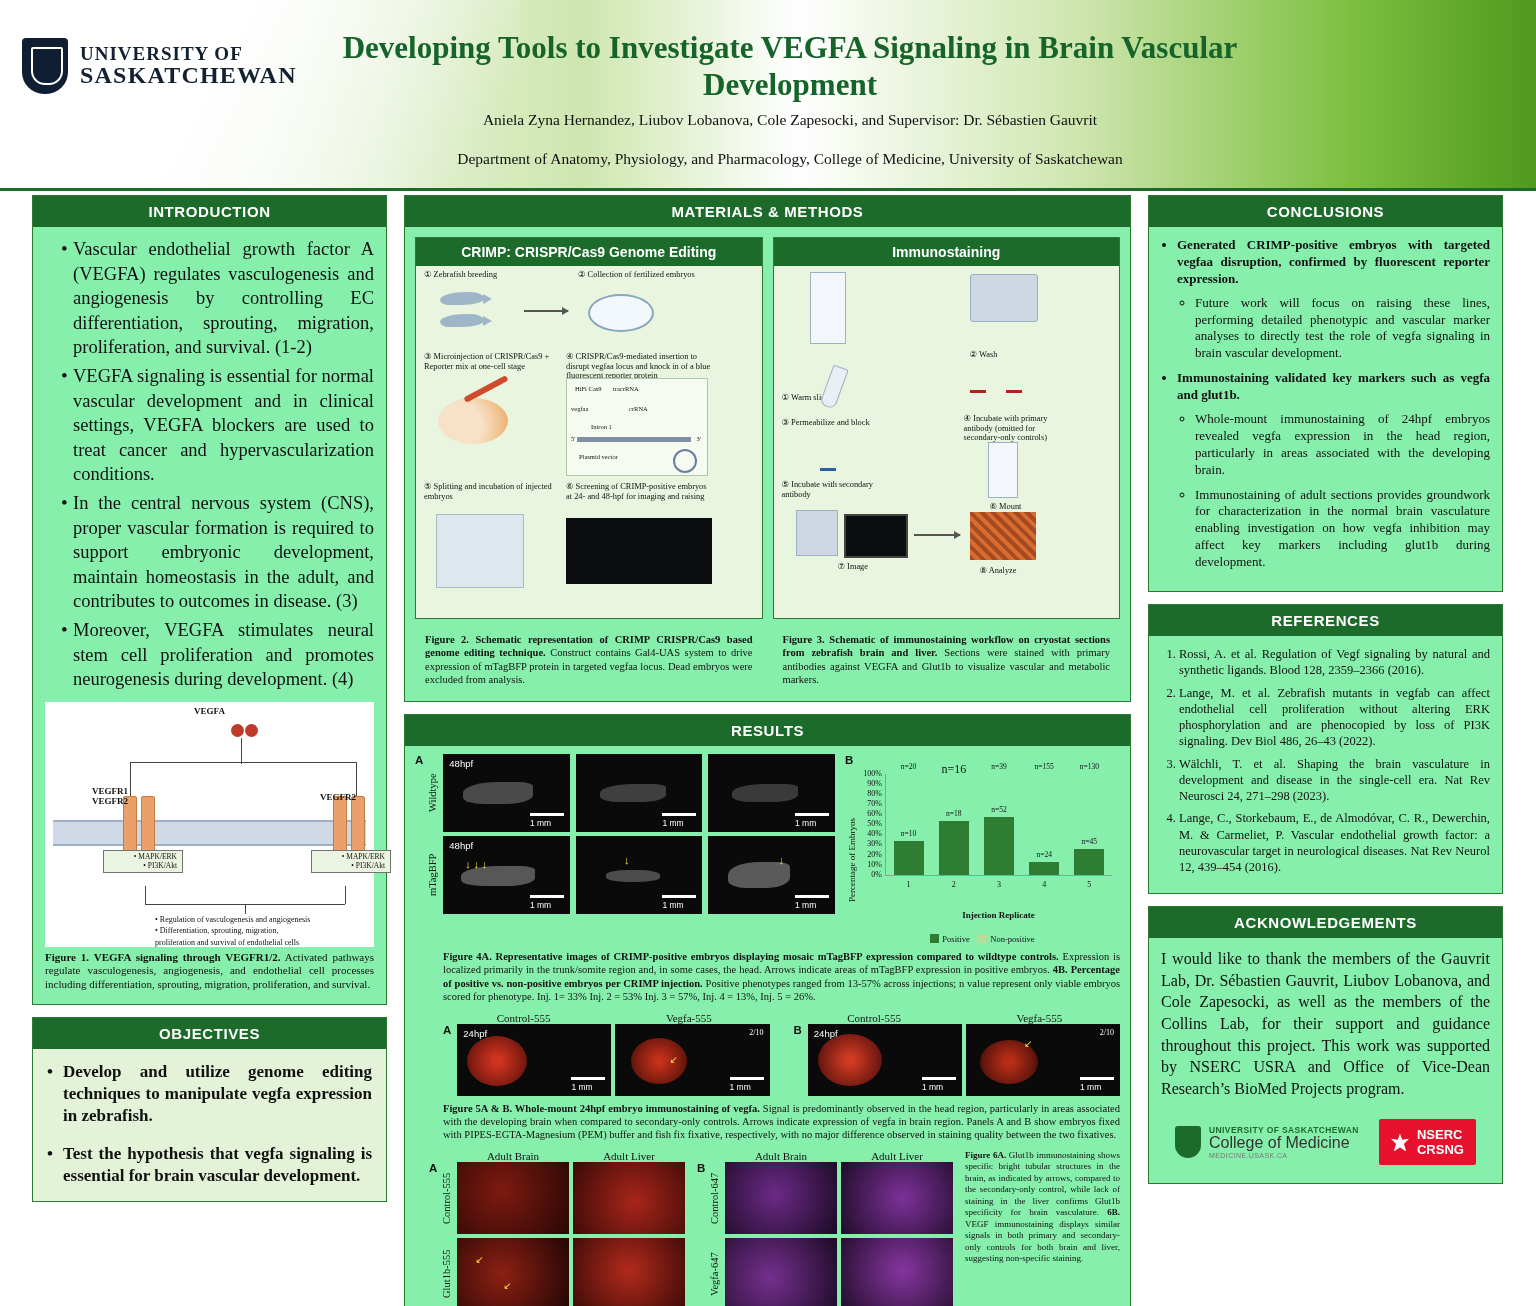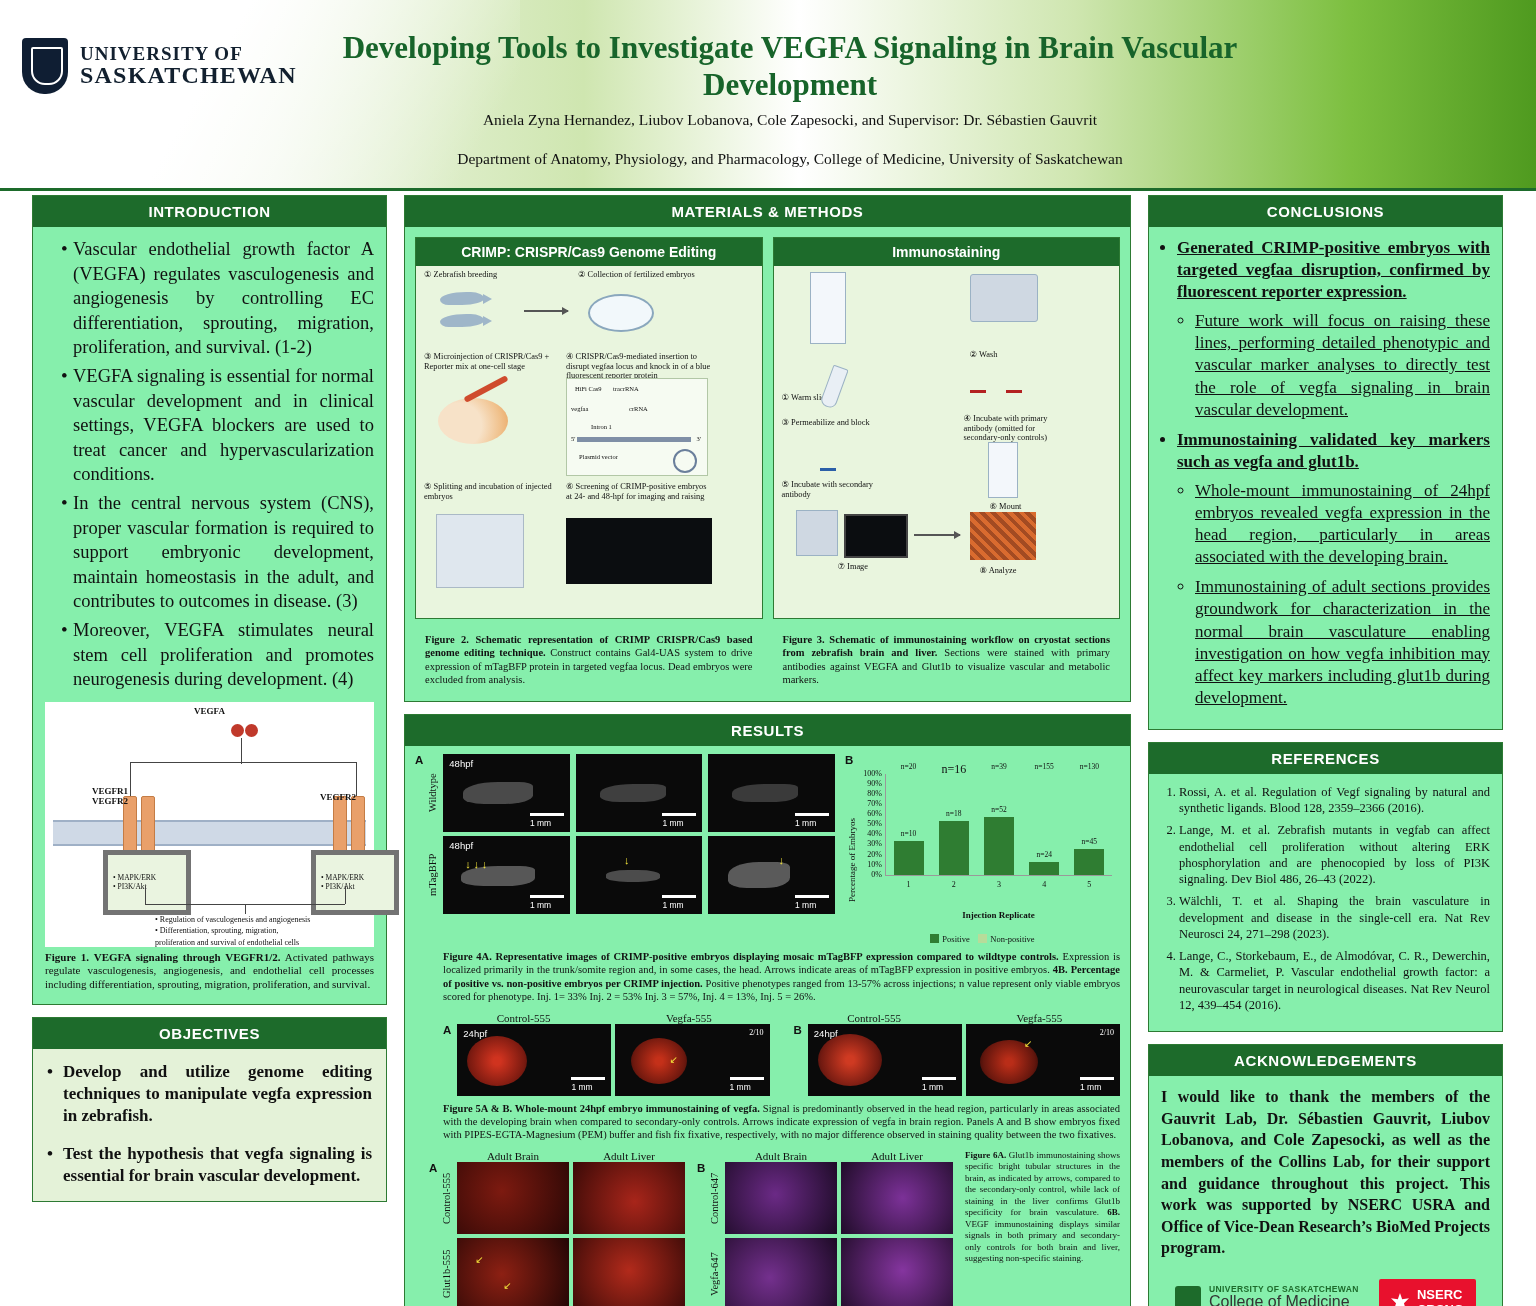--- a/index.html
+++ b/index.html
@@ -121,45 +121,45 @@
   .chart .plot{position:absolute;left:40px;top:8px;right:8px;bottom:42px;border-left:1px solid #999;border-bottom:1px solid #999;}
   .ytick{position:absolute;left:-34px;font-size:8px;width:30px;text-align:right;}
   .bars{position:absolute;left:0;right:0;bottom:0;top:0;display:flex;align-items:flex-end;justify-content:space-around;}
   .bar{width:30px;background:#2f7d32;position:relative;}
   .bar .n{position:absolute;top:-12px;left:50%;transform:translateX(-50%);font-size:7.5px;white-space:nowrap;}
   .xtick{position:absolute;bottom:-14px;font-size:8px;}
   .lg-sq{display:inline-block;width:9px;height:9px;vertical-align:-1px;margin-right:3px;}
   .xtitle{position:absolute;bottom:-2px;left:40px;right:8px;text-align:center;font-size:9px;font-weight:bold;}
 
   
-  .concl li{font-size:17px;line-height:1.3;margin-bottom:8px;text-align:justify;text-decoration:underline;}
+  .concl li{font-size:13px;line-height:1.3;margin-bottom:8px;text-align:justify;}
   .concl > ul{margin:0;padding-left:16px;}
   .concl > ul > li{list-style:disc;font-weight:bold;}
   .concl ul ul{margin:7px 0 0 0;padding-left:18px;}
   .concl ul ul li{list-style:circle;font-weight:normal;}
 
   ol.refs{margin:0;padding-left:18px;}
   ol.refs li{font-size:12.5px;line-height:1.3;text-align:justify;margin-bottom:6px;}
-  .ack{font-size:16px;line-height:1.35;text-align:justify;margin:0;font-weight:bold;}
+  .ack{font-size:16px;line-height:1.35;text-align:justify;margin:0;}
 
   .footer-logos{display:flex;align-items:center;justify-content:space-around;margin-top:14px;padding:6px 4px;}
   .com-logo{display:flex;align-items:center;gap:8px;}
   .com-shield{width:26px;height:32px;background:#1d6b2b;border-radius:3px 3px 13px 13px;}
   .com-txt{line-height:1.05;}
   .com-txt .a{font-family:"Liberation Sans",sans-serif;font-size:8.5px;font-weight:bold;color:#1d6b2b;letter-spacing:.4px;}
   .com-txt .b{font-family:"Liberation Sans",sans-serif;font-size:16px;color:#333;}
   .com-txt .c{font-family:"Liberation Sans",sans-serif;font-size:7px;color:#777;letter-spacing:.4px;}
   .nserc{background:#e8112d;color:#fff;font-family:"Liberation Sans",sans-serif;font-weight:bold;font-size:13px;padding:8px 12px;display:flex;align-items:center;gap:8px;border-radius:2px;}
   .leaf{width:18px;height:18px;background:#fff;clip-path:polygon(50% 0,62% 35%,100% 30%,72% 58%,85% 100%,50% 78%,15% 100%,28% 58%,0 30%,38% 35%);}
 
   
   .memb{position:absolute;left:8px;right:8px;top:118px;height:22px;background:#cfd9e6;border-top:2px solid #9fb0c6;border-bottom:2px solid #9fb0c6;}
   .rec{position:absolute;width:12px;height:66px;background:#e9a06a;border:1px solid #c47c45;border-radius:2px;}
   .ligand{position:absolute;width:13px;height:13px;border-radius:50%;background:#c0392b;}
-  .dbox{position:absolute;border:5px solid #737373;background:#eaf4e0;font-size:7.5px;padding:18px 5px;line-height:1.3;}
+  .dbox{position:absolute;border:1px solid #737373;background:#eaf4e0;font-size:7.5px;padding:1px 5px;line-height:1.3;text-align:right;}
   .dlabel{position:absolute;font-size:9px;font-weight:bold;text-align:center;}
   .tri{position:absolute;border-left:1px solid #444;}
 </style>
 </head>
 <body>
 
 <div class="poster">
 
   <div class="header">
     <div class="logo-usask">

